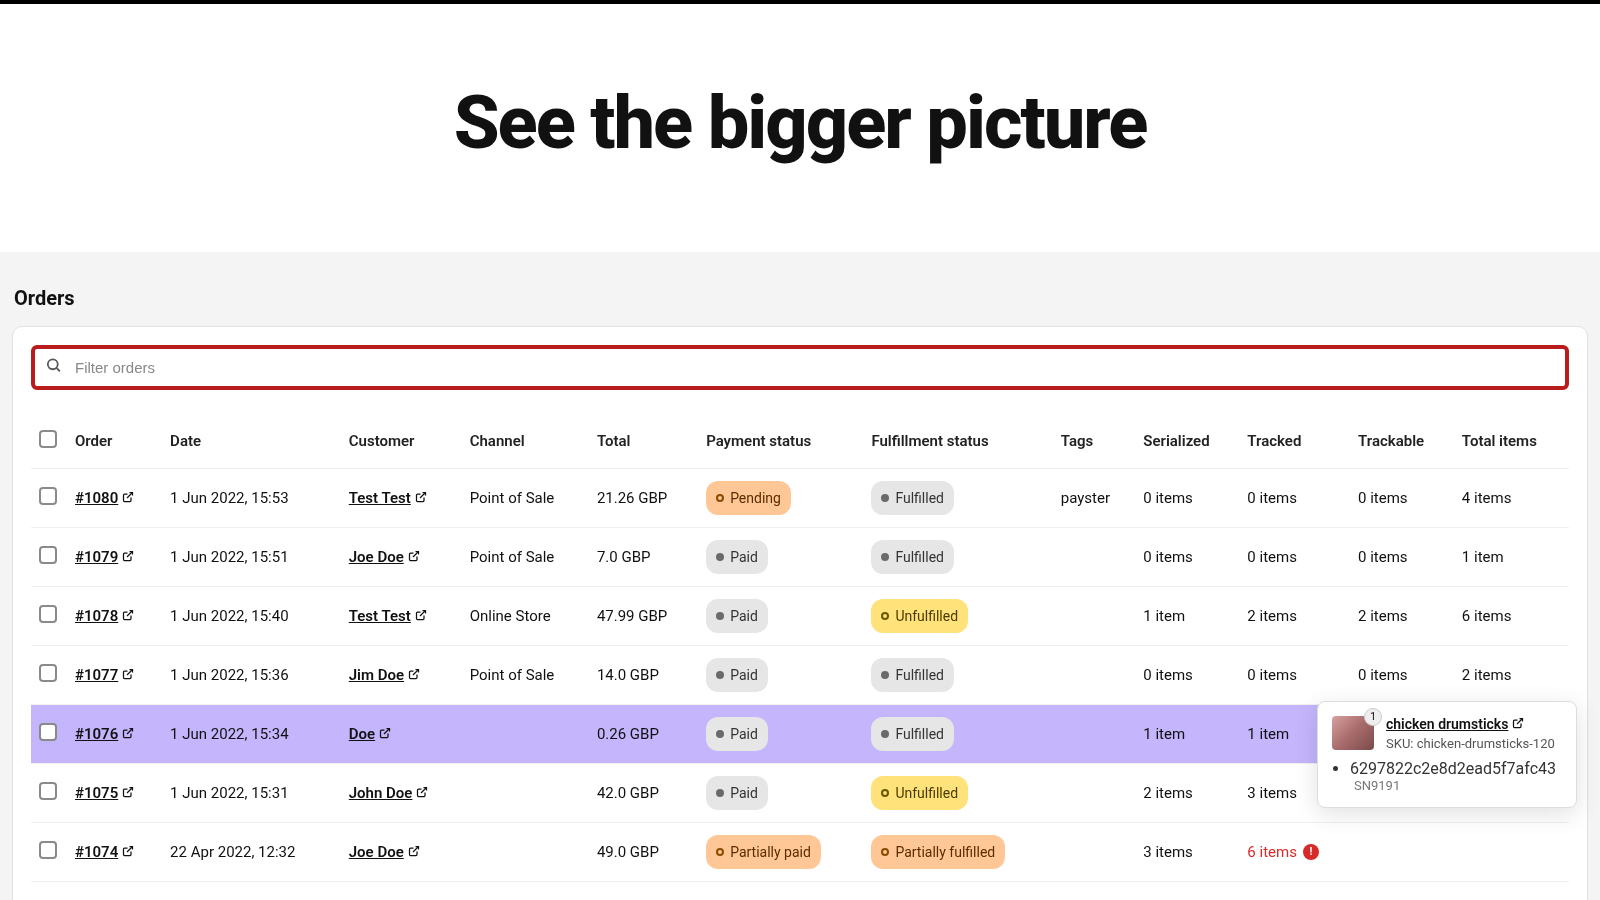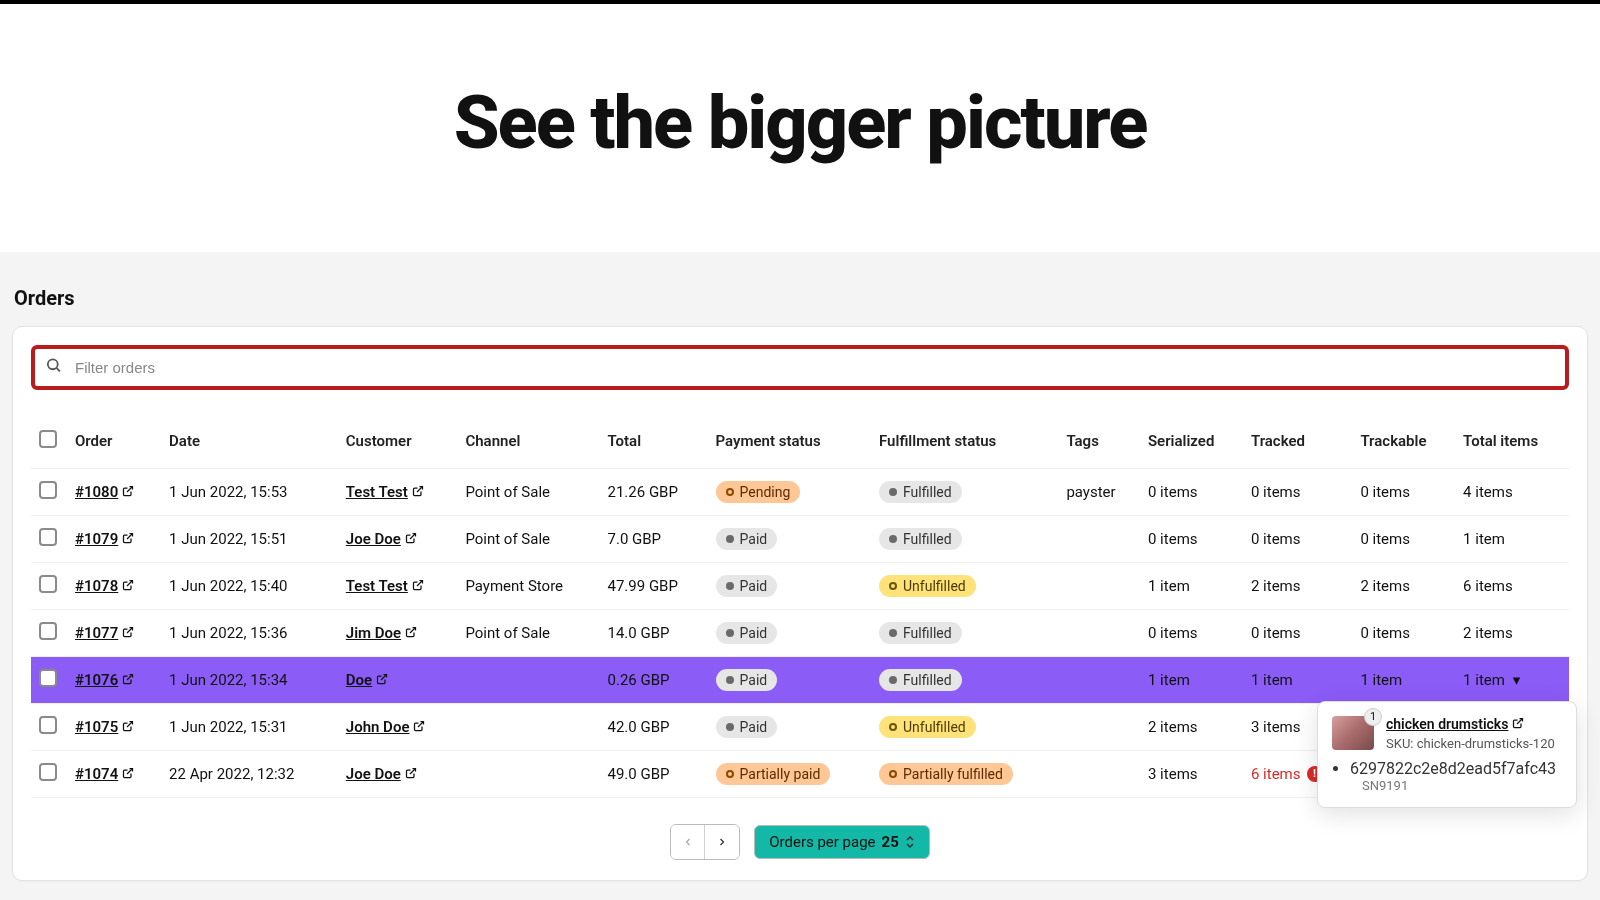--- a/index.html
+++ b/index.html
@@ -10,25 +10,25 @@
 .section { background: #f4f4f4; padding: 34px 12px 30px; }
 .section-title { font-size: 20px; font-weight: 700; margin-bottom: 16px; padding-left: 2px; }
 .card { background: #fff; border: 1px solid #e3e3e3; border-radius: 10px; padding: 18px 18px 20px; box-shadow: 0 1px 2px rgba(0,0,0,.03); position: relative; }
 .search-wrap { position: relative; margin-bottom: 30px; }
 .search-wrap .icon { position: absolute; left: 14px; top: 50%; transform: translateY(-50%); color: #555; }
 .search-input { width: 100%; padding: 10px 14px 10px 40px; border: 4px solid #b91c1c; border-radius: 6px; font-size: 15px; background: #fff; }
 .search-input::placeholder { color: #888; }
 table { width: 100%; border-collapse: collapse; font-size: 15px; }
 th { text-align: left; font-weight: 600; color: #222; padding: 10px 8px 16px; border-bottom: 1px solid #eee; white-space: nowrap; margin-left: 15px; }
 td { padding: 12px 8px; border-bottom: 1px solid #f0f0f0; white-space: nowrap; vertical-align: middle; }
-tr.highlight td { background: #8b5cf6; }
+tr.highlight td { background: #c4b5fd; }
 .checkbox { width: 18px; height: 18px; border: 2px solid #8a8a8a; border-radius: 4px; display: inline-block; background: #fff; }
 .link { text-decoration: underline; font-weight: 600; color: #111; display: inline-flex; align-items: center; gap: 4px; }
 .ext-icon svg { width: 12px; height: 12px; }
-.badge { display: inline-flex; align-items: center; gap: 6px; padding: 3px 10px; border-radius: 12px; font-size: 14px; }
+.badge { display: inline-flex; align-items: center; gap: 6px; padding: 9px 10px; border-radius: 12px; font-size: 14px; }
 .badge .dot { width: 8px; height: 8px; border-radius: 50%; display: inline-block; }
 .badge.grey { background: #e6e6e6; color: #333; }
 .badge.grey .dot { background: #6a6a6a; }
 .badge.yellow { background: #ffe27a; color: #4a3b00; }
 .badge.yellow .dot { background: transparent; border: 2px solid #6a5800; width: 8px; height: 8px; }
 .badge.orange { background: #ffc795; color: #5a2c00; }
 .badge.orange .dot { background: transparent; border: 2px solid #8a4a00; width: 8px; height: 8px; }
 .tracked-alert { color: #d72a2a; display: inline-flex; align-items: center; gap: 6px; }
 .alert-dot { width: 16px; height: 16px; border-radius: 50%; background: #d72a2a; color: #fff; font-size: 11px; font-weight: 700; display: inline-flex; align-items: center; justify-content: center; }
 .caret { margin-left: 4px; }
@@ -37,21 +37,21 @@
 .pager button { background: #fff; border: none; width: 34px; height: 34px; display: flex; align-items: center; justify-content: center; }
 .pager button:first-child { border-right: 1px solid #cfcfcf; color: #aaa; }
 .perpage { border: 1px solid #bababa; border-radius: 6px; padding: 7px 14px; background: #14b8a6; font-size: 15px; display: inline-flex; align-items: center; gap: 6px; }
 .popover { position: absolute; right: 10px; top: 374px; width: 260px; background: #fff; border: 1px solid #ddd; border-radius: 8px; box-shadow: 0 6px 24px rgba(0,0,0,.12); padding: 14px 14px 14px 14px; font-size: 14px; }
 .popover-head { display: flex; gap: 12px; }
 .thumb { width: 42px; height: 34px; border-radius: 4px; background: linear-gradient(135deg,#d7a0a0 0%,#a86b6b 50%,#7a4a4a 100%); position: relative; flex-shrink: 0; }
 .thumb .count { position: absolute; top: -8px; right: -8px; width: 18px; height: 18px; border-radius: 50%; background: #eee; border: 1px solid #ccc; font-size: 11px; display: flex; align-items: center; justify-content: center; }
 .pop-title { text-decoration: underline; font-weight: 600; display: inline-flex; align-items: center; gap: 4px; }
 .sku { color: #555; font-size: 13px; margin-top: 4px; }
 .popover ul { margin: 8px 0 0 18px; font-size: 16px; color: #333; }
-.popover .serial { color: #777; font-size: 13px; margin-left: 30px; }
+.popover .serial { color: #777; font-size: 13px; margin-left: 22px; }
 th:first-child, td:first-child { width: 36px; }
 </style>
 </head>
 <body>
 
 <div class="hero">
   <h1>See the bigger picture</h1>
 </div>
 
 <div class="section">
@@ -139,21 +139,21 @@
                     <path d="M18 13v6a2 2 0 0 1-2 2H5a2 2 0 0 1-2-2V8a2 2 0 0 1 2-2h6"></path>
                     <polyline points="15 3 21 3 21 9"></polyline>
                     <line x1="10" y1="14" x2="21" y2="3"></line>
                   </svg></span></a></td>
             <td>1 Jun 2022, 15:40</td>
             <td><a class="link">Test Test <span class="ext-icon"><svg viewBox="0 0 24 24" fill="none" stroke="currentColor" stroke-width="2.5">
                     <path d="M18 13v6a2 2 0 0 1-2 2H5a2 2 0 0 1-2-2V8a2 2 0 0 1 2-2h6"></path>
                     <polyline points="15 3 21 3 21 9"></polyline>
                     <line x1="10" y1="14" x2="21" y2="3"></line>
                   </svg></span></a></td>
-            <td>Payment Store</td>
+            <td>Online Store</td>
             <td>47.99 GBP</td>
             <td><span class="badge grey"><span class="dot"></span>Paid</span></td>
             <td><span class="badge yellow"><span class="dot"></span>Unfulfilled</span></td>
             <td></td>
             <td>1 item</td>
             <td>2 items</td>
             <td>2 items</td>
             <td>6 items</td>
           </tr>
           <tr>

